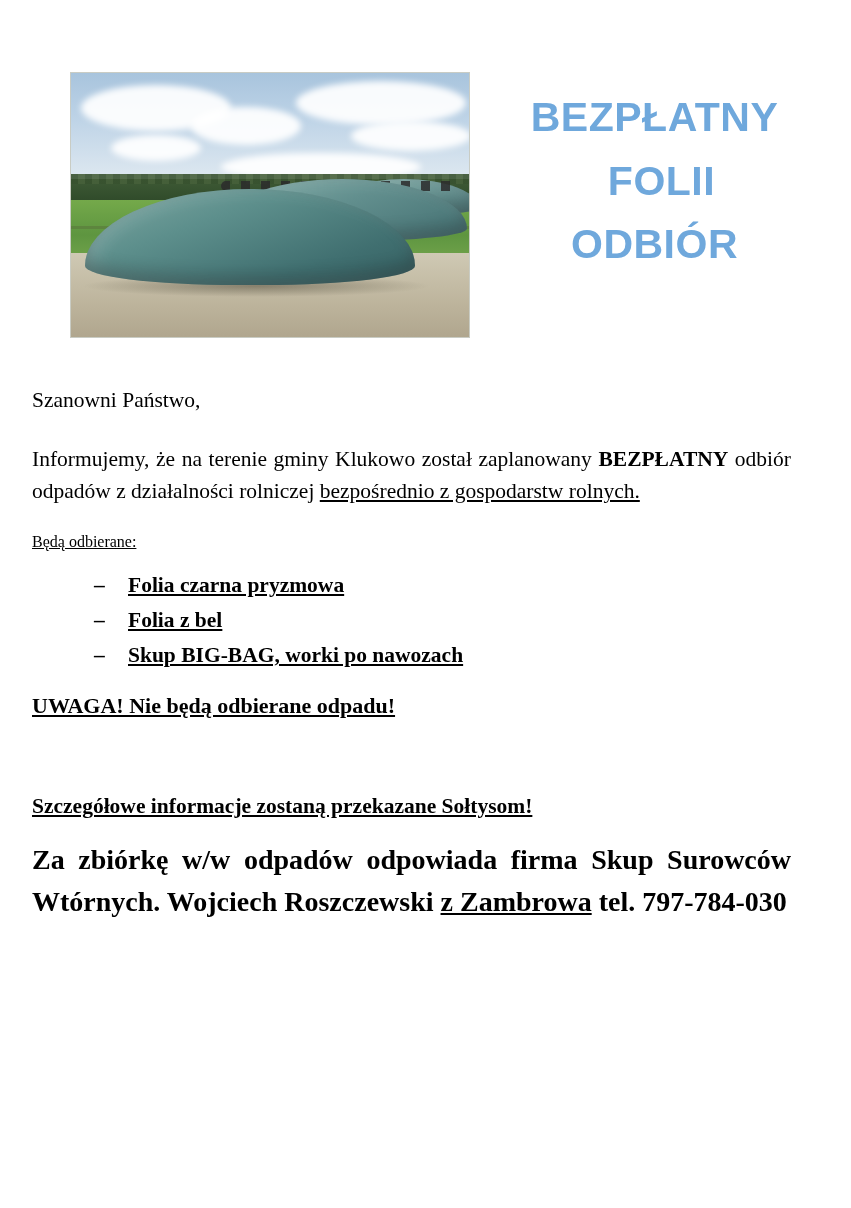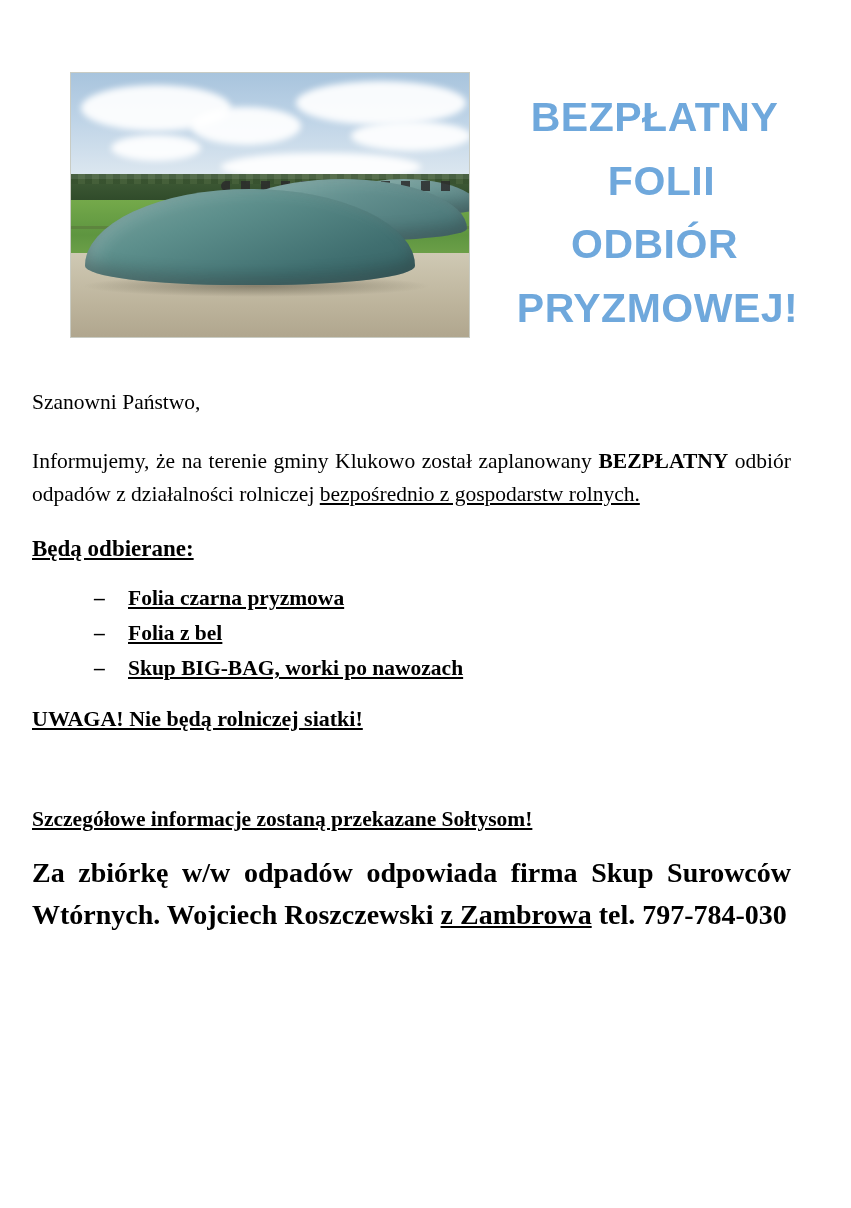--- a/index.html
+++ b/index.html
@@ -170,23 +170,23 @@
   .para-just {
     margin: 0 0 22px 0;
     text-align: justify;
     text-justify: inter-word;
   }
   .b { font-weight: bold; }
   .u { text-decoration: underline; }
 
   .section-head {
     margin: 0 0 14px 0;
-    font-weight: bold;
+    font-weight: normal;
     text-decoration: underline;
-    font-size: 23px;
+    font-size: 16px;
   }
 
   .list {
     margin: 0 0 16px 0;
     padding: 0 0 0 62px;
     list-style: none;
   }
   .list li {
     position: relative;
     font-weight: bold;
@@ -254,40 +254,39 @@
       <div class="bag bag-third"></div>
       <div class="tyres"></div>
       <div class="bag bag-second"></div>
       <div class="bag bag-main"></div>
     </div>
 
     <div class="title-block">
       <span class="title-line l1">BEZPŁATNY</span>
       <span class="title-line l3">FOLII</span>
       <span class="title-line l2">ODBIÓR</span>
-      <span class="title-line l4">PRYZMOWEJ!</span>
     </div>
 
   </div>
 
   <div class="body">
 
     <p class="greeting">Szanowni Państwo,</p>
 
     <p class="para-just"><span>Informujemy, że na terenie gminy Klukowo został zaplanowany </span><span class="b">BEZPŁATNY</span><span> odbiór odpadów z działalności rolniczej </span><span class="u">bezpośrednio z gospodarstw rolnych.</span></p>
 
     <p class="section-head">Będą odbierane:</p>
 
     <ul class="list">
       <li><span class="dash">–</span><span class="txt">Folia czarna pryzmowa</span></li>
       <li><span class="dash">–</span><span class="txt">Folia z bel</span></li>
       <li><span class="dash">–</span><span class="txt">Skup BIG-BAG, worki po nawozach</span></li>
     </ul>
 
-    <p class="warn">UWAGA! Nie będą rolniczej siatki!</p>
+    <p class="warn">UWAGA! Nie będą odbierane odpadu!</p>
 
 
     <div class="spacer"></div>
 
     <p class="info-head">Szczegółowe informacje zostaną przekazane Sołtysom!</p>
 
     <p class="contact"><span>Za zbiórkę w/w odpadów odpowiada firma Skup Surowców Wtórnych. Wojciech Roszczewski </span><span class="u">z Zambrowa</span><span> tel. 797-784-030</span></p>
 
   </div>
 

